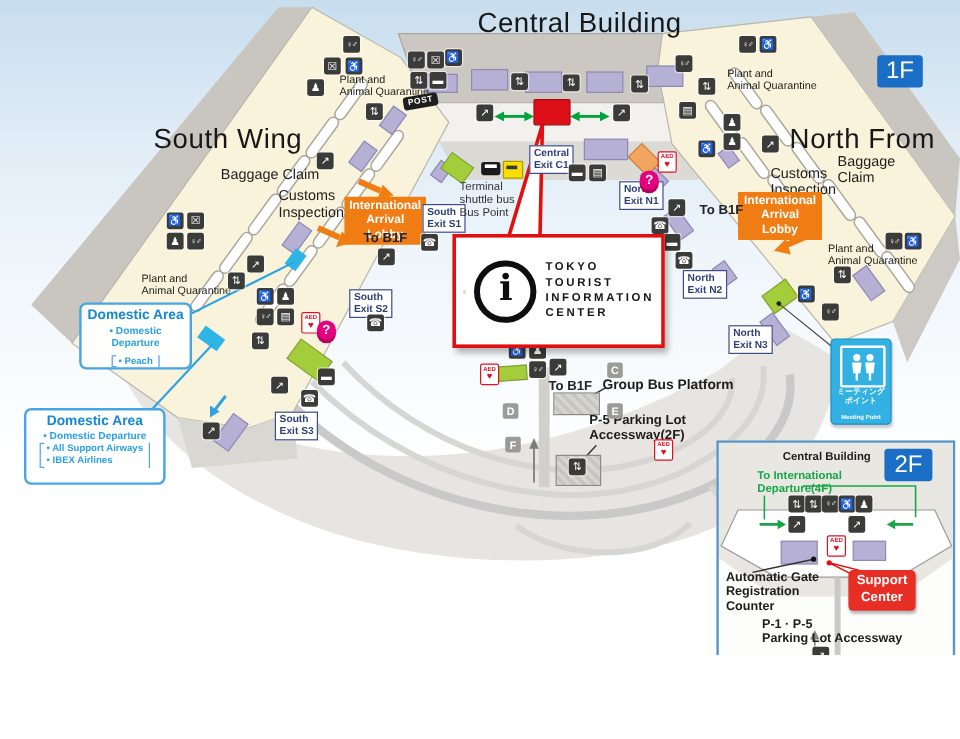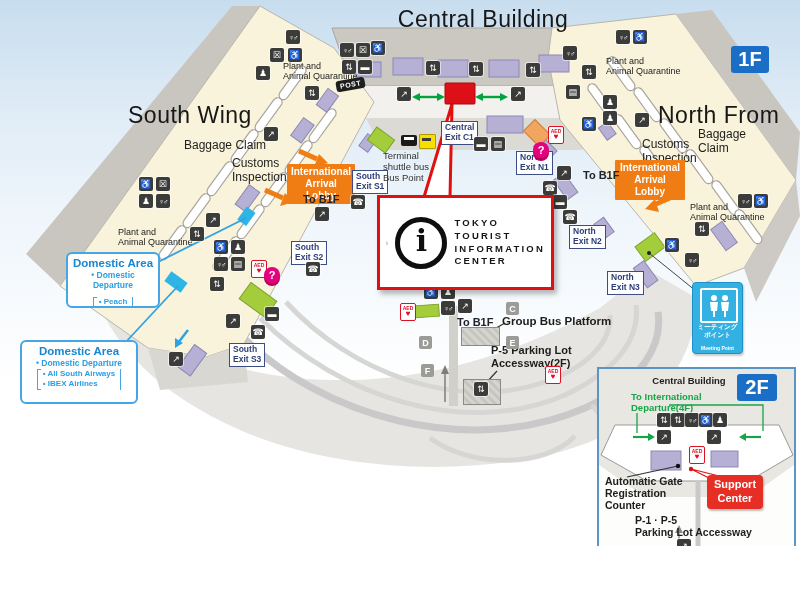--- a/index.html
+++ b/index.html
@@ -5,21 +5,21 @@
   html,body{margin:0;padding:0;background:#fff;}
   .stage{position:relative;width:800px;height:546px;overflow:hidden;
     background:linear-gradient(180deg,#c7ddee 0%,#ddeaf5 18%,#eef5fb 38%,#ffffff 70%);
     font-family:"Liberation Sans",sans-serif;color:#1d1d1b;}
   .stage svg.bg{position:absolute;left:0;top:0;}
   .lbl{position:absolute;line-height:1.15;}
   .pre{white-space:pre-line;}
   .b{font-weight:bold;}
   .ctr{text-align:center;}
   .title{font-size:23px;color:#171717;letter-spacing:.5px;}
-  .badge{position:absolute;background:#1a6ec5;color:#fff;font-weight:bold;
+  .badge{position:absolute;background:#1a6ec5;color:#fff;font-weight:normal;
     border-radius:3px;display:flex;align-items:center;justify-content:center;}
   .ic{position:absolute;width:14px;height:14px;background:#3b3b39;color:#fff;border-radius:2px;
     display:flex;align-items:center;justify-content:center;font-size:8px;line-height:1;
     box-shadow:0 0 0 1px rgba(255,255,255,.55);}
   .f7{font-size:7px;letter-spacing:-1px;}
   .f9{font-size:9px;}
   .exit{position:absolute;background:rgba(255,255,255,.96);border:1px solid #3c4c84;color:#2c3e78;
     font-weight:bold;font-size:8.5px;line-height:1.15;padding:1px 3px;white-space:pre-line;}
   .tob1f{position:absolute;font-weight:bold;font-size:11px;color:#20242c;}
   .olabel{position:absolute;background:#f07c14;color:#fff;font-weight:bold;font-size:10px;
@@ -345,21 +345,21 @@
     <div class="bt">Domestic Area</div>
     <div class="bi">• Domestic Departure</div>
     <span class="bracket">
       <span>• Peach</span>
     </span>
   </div>
   <div class="bluebox" style="left:20px;top:340px;width:118px;height:64px;">
     <div class="bt">Domestic Area</div>
     <div class="bi">• Domestic Departure</div>
     <span class="bracket">
-      <span style="display:block;text-align:left;">• All South Airways</span>
+      <span style="display:block;text-align:left;">• All Support Airways</span>
       <span style="display:block;text-align:left;">• IBEX Airlines</span>
     </span>
   </div>
 
   <div class="callout">
     <svg width="36" height="54" viewBox="0 0 36 54">
       <g fill="none" stroke-width="3.4" stroke-linecap="round">
         <path d="M3 5 C8 0,13 0,18 5 S28 10,34 5" stroke="#f7a11a"></path>
         <path d="M3 13 C8 8,13 8,18 13 S28 18,34 13" stroke="#f0d000"></path>
         <path d="M3 21 C8 16,13 16,18 21 S28 26,34 21" stroke="#8dc21f"></path>

